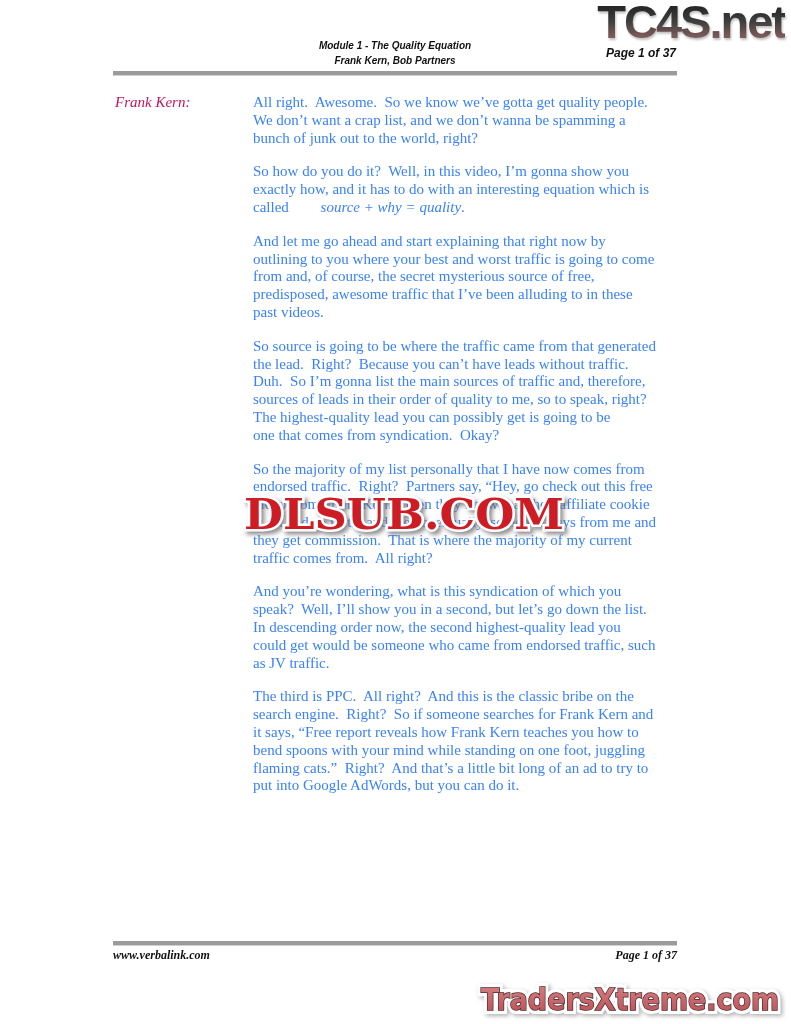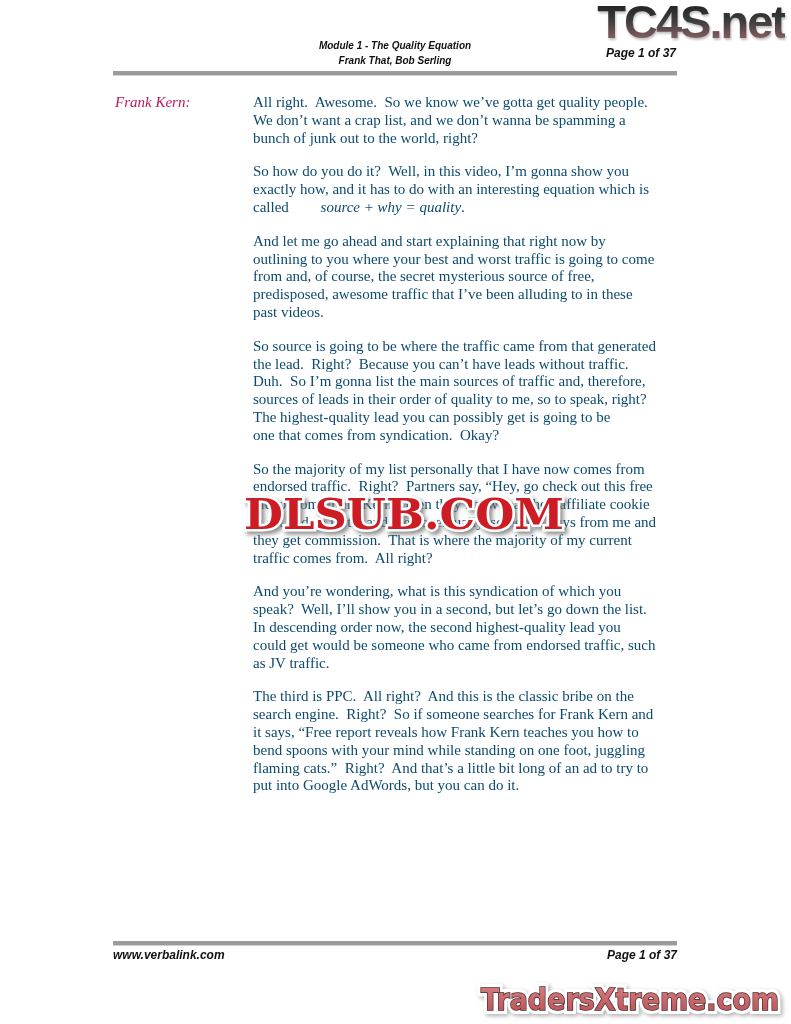--- a/index.html
+++ b/index.html
@@ -45,38 +45,38 @@
   
   .body{position:absolute;top:94px;left:115px;width:565px;}
   .speaker{
     position:absolute;left:0;top:0;
     font-style:italic;font-size:15px;color:#be185d;
   }
   .paras{margin-left:138px;}
   .para{
     margin:0 0 16px 0;
     font-size:15px;line-height:17.8px;
-    white-space:pre;color:#0c4a6e;
+    white-space:pre;color:#3b82f6;
   }
   .para .it{font-style:italic;margin-left:28px;}
   
   .watermark{
     position:absolute;left:236px;top:484px;
     filter:drop-shadow(3px 3px 2px rgba(110,110,110,0.75));
   }
   .wm-text{
     font-family:"DejaVu Serif",serif;
     font-weight:bold;font-size:42px;
     fill:#ce1c25;stroke:#ffffff;stroke-width:5px;paint-order:stroke;
   }
   
   .footer-row{
     position:absolute;top:948px;left:113px;width:564px;
     display:flex;justify-content:space-between;
-    font-family:Liberation Sans, sans-serif;
+    font-family:Liberation Serif, serif;
     font-weight:bold;font-style:italic;font-size:12px;color:#111;
   }
   
   .banner{
     position:absolute;right:4px;bottom:1px;
     filter:drop-shadow(2px 2px 2px rgba(60,60,60,0.4));
   }
   .bn-back{
     font-family:"DejaVu Sans",sans-serif;
     font-weight:bold;font-size:31px;
@@ -90,21 +90,21 @@
 </style>
 </head>
 <body>
 
 <div class="page">
 
   <div class="logo">TC4S.net</div>
 
   <div class="header-center">
     <div>Module 1 - The Quality Equation</div>
-    <div>Frank That, Bob Serling</div>
+    <div>Frank Kern, Bob Partners</div>
   </div>
 
   <div class="page-ind-top">Page 1 of 37</div>
 
   <div class="rule top"></div>
 
   <div class="body">
     <div class="speaker">Frank Kern:</div>
     <div class="paras">
       <p class="para">All right.  Awesome.  So we know we’ve gotta get quality people.

